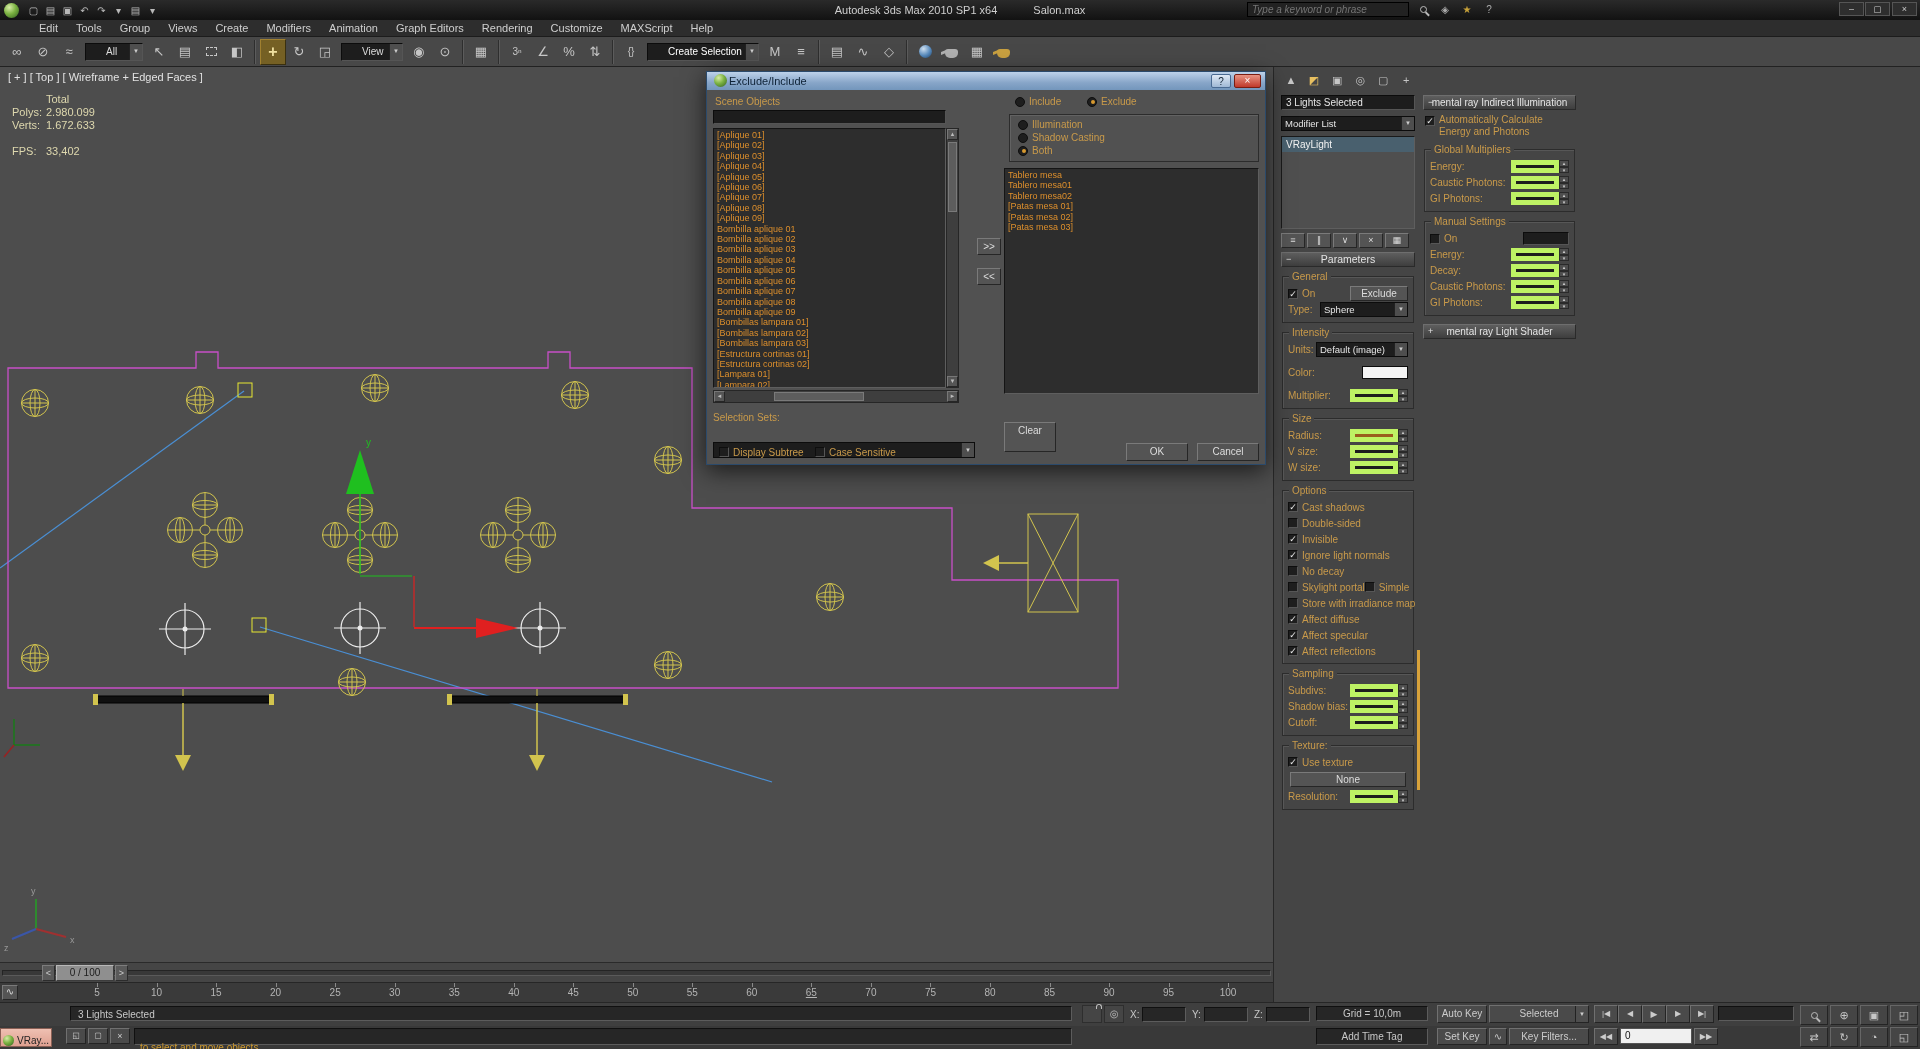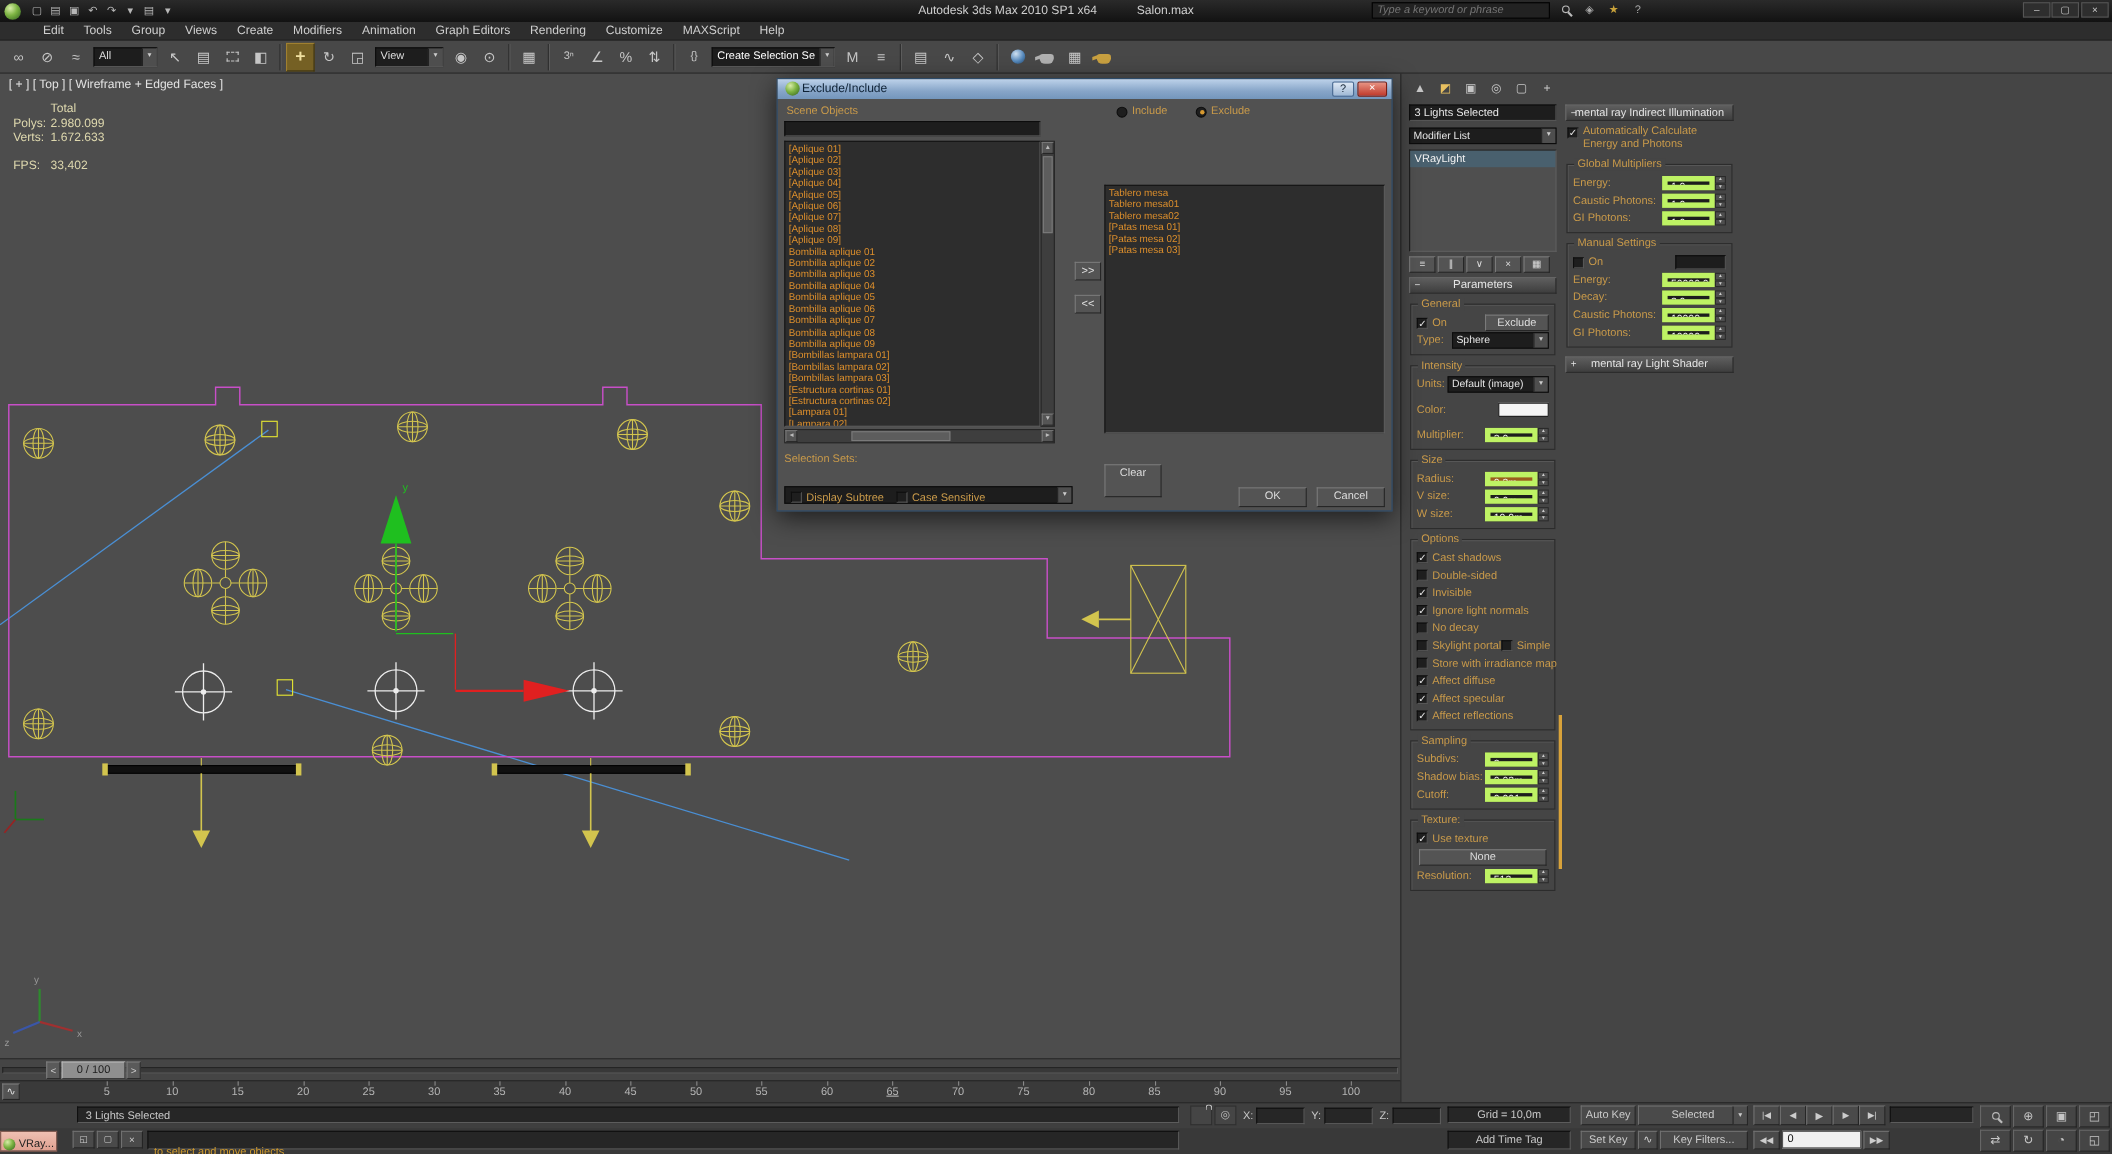--- a/index.html
+++ b/index.html
@@ -20,21 +20,21 @@
   .ic-ico{position:absolute;top:2px;width:18px;height:15px;text-align:center;color:#aaa;font-size:10px;line-height:15px}
   .winbtn{position:absolute;top:2px;width:25px;height:14px;background:#2e2e2e;border:1px solid #555;color:#ccc;font-size:9px;line-height:12px;text-align:center}
   
   #menubar{position:absolute;left:0;top:20px;width:1920px;height:17px;background:#2d2d2d;border-bottom:1px solid #1c1c1c;display:flex;align-items:center;padding-left:30px}
   .mitem{padding:0 9px;color:#cfcfcf;font-size:11px}
   
   #toolbar{position:absolute;left:0;top:37px;width:1920px;height:30px;background:#484848;border-bottom:1px solid #222;display:flex;align-items:center;padding-left:4px}
   .tbn{width:26px;height:26px;display:flex;align-items:center;justify-content:center;color:#c6c6c6;font-size:13px;border:1px solid transparent}
   .tbn.active{background:#756024;border-color:#a08030 #3a3010 #3a3010 #a08030;color:#f0e0a0}
   .tsep{width:2px;height:24px;border-left:1px solid #2e2e2e;border-right:1px solid #5c5c5c;margin:0 4px}
-  .combo{position:relative;height:18px;background:#1d1d1d;border:1px solid;border-color:#0c0c0c #555 #555 #0c0c0c;color:#ddd;font-size:10px;line-height:16px;padding-left:4px;margin:0 3px}
+  .combo{position:relative;height:18px;background:#1d1d1d;border:1px solid;border-color:#0c0c0c #555 #555 #0c0c0c;color:#ddd;font-size:10px;line-height:16px;padding-left:20px;margin:0 3px}
   .dda{position:absolute;right:0;top:0;bottom:0;width:13px;background:#4e4e4e;border-left:1px solid #222;color:#ccc;font-size:6px;line-height:15px;text-align:center}
   .dashed-box{width:11px;height:9px;border:1px dashed #c6c6c6}
   .sphere-ico{width:13px;height:13px;border-radius:50%;background:radial-gradient(circle at 35% 30%,#cfe0f0,#5588bb 55%,#224466)}
   .teapot{width:13px;height:9px;border-radius:3px 3px 5px 5px;background:#b0b0b0;position:relative;margin-top:3px}
   .teapot::before{content:"";position:absolute;left:-4px;top:2px;width:5px;height:3px;background:#b0b0b0;transform:skewY(-20deg)}
   .teapot.gold{background:#c8a040}.teapot.gold::before{background:#c8a040}
   .mag{display:inline-block;width:7px;height:7px;border:1.5px solid #bbb;border-radius:50%;position:relative}
   .mag::after{content:"";position:absolute;width:5px;height:1.5px;background:#bbb;transform:rotate(45deg);right:-4px;bottom:-2px}
   .lock-ico{width:8px;height:6px;background:#c0c0c0;position:relative;margin-top:5px;margin-left:5px}
   .lock-ico::before{content:"";position:absolute;top:-4px;left:1px;width:4px;height:4px;border:1.5px solid #c0c0c0;border-bottom:none;border-radius:3px 3px 0 0}
@@ -814,20 +814,34 @@
   <span class="b abs" style="left:270px;top:196px;width:24px;height:17px;line-height:15px">&lt;&lt;</span>
 
   <div class="radrow" style="left:308px;top:24px">
       <span class="rad"></span>
       <span>Include</span>
     </div>
   <div class="radrow" style="left:380px;top:24px">
       <span class="rad on"></span>
       <span>Exclude</span>
     </div>
+  <div class="abs" style="left:302px;top:42px;width:250px;height:48px;border:1px solid #2c2c2c;box-shadow:inset 1px 1px 0 rgba(255,255,255,.1)">
+    <div class="radrow" style="left:8px;top:4px">
+        <span class="rad"></span>
+        <span>Illumination</span>
+      </div>
+    <div class="radrow" style="left:8px;top:17px">
+        <span class="rad"></span>
+        <span>Shadow Casting</span>
+      </div>
+    <div class="radrow" style="left:8px;top:30px">
+        <span class="rad on"></span>
+        <span>Both</span>
+      </div>
+  </div>
 
   <div id="excl-list" class="dlist abs" style="left:297px;top:96px;width:255px;height:226px">
       <div class="litem">Tablero mesa</div>
       <div class="litem">Tablero mesa01</div>
       <div class="litem">Tablero mesa02</div>
       <div class="litem">[Patas mesa 01]</div>
       <div class="litem">[Patas mesa 02]</div>
       <div class="litem">[Patas mesa 03]</div>
     </div>
 

